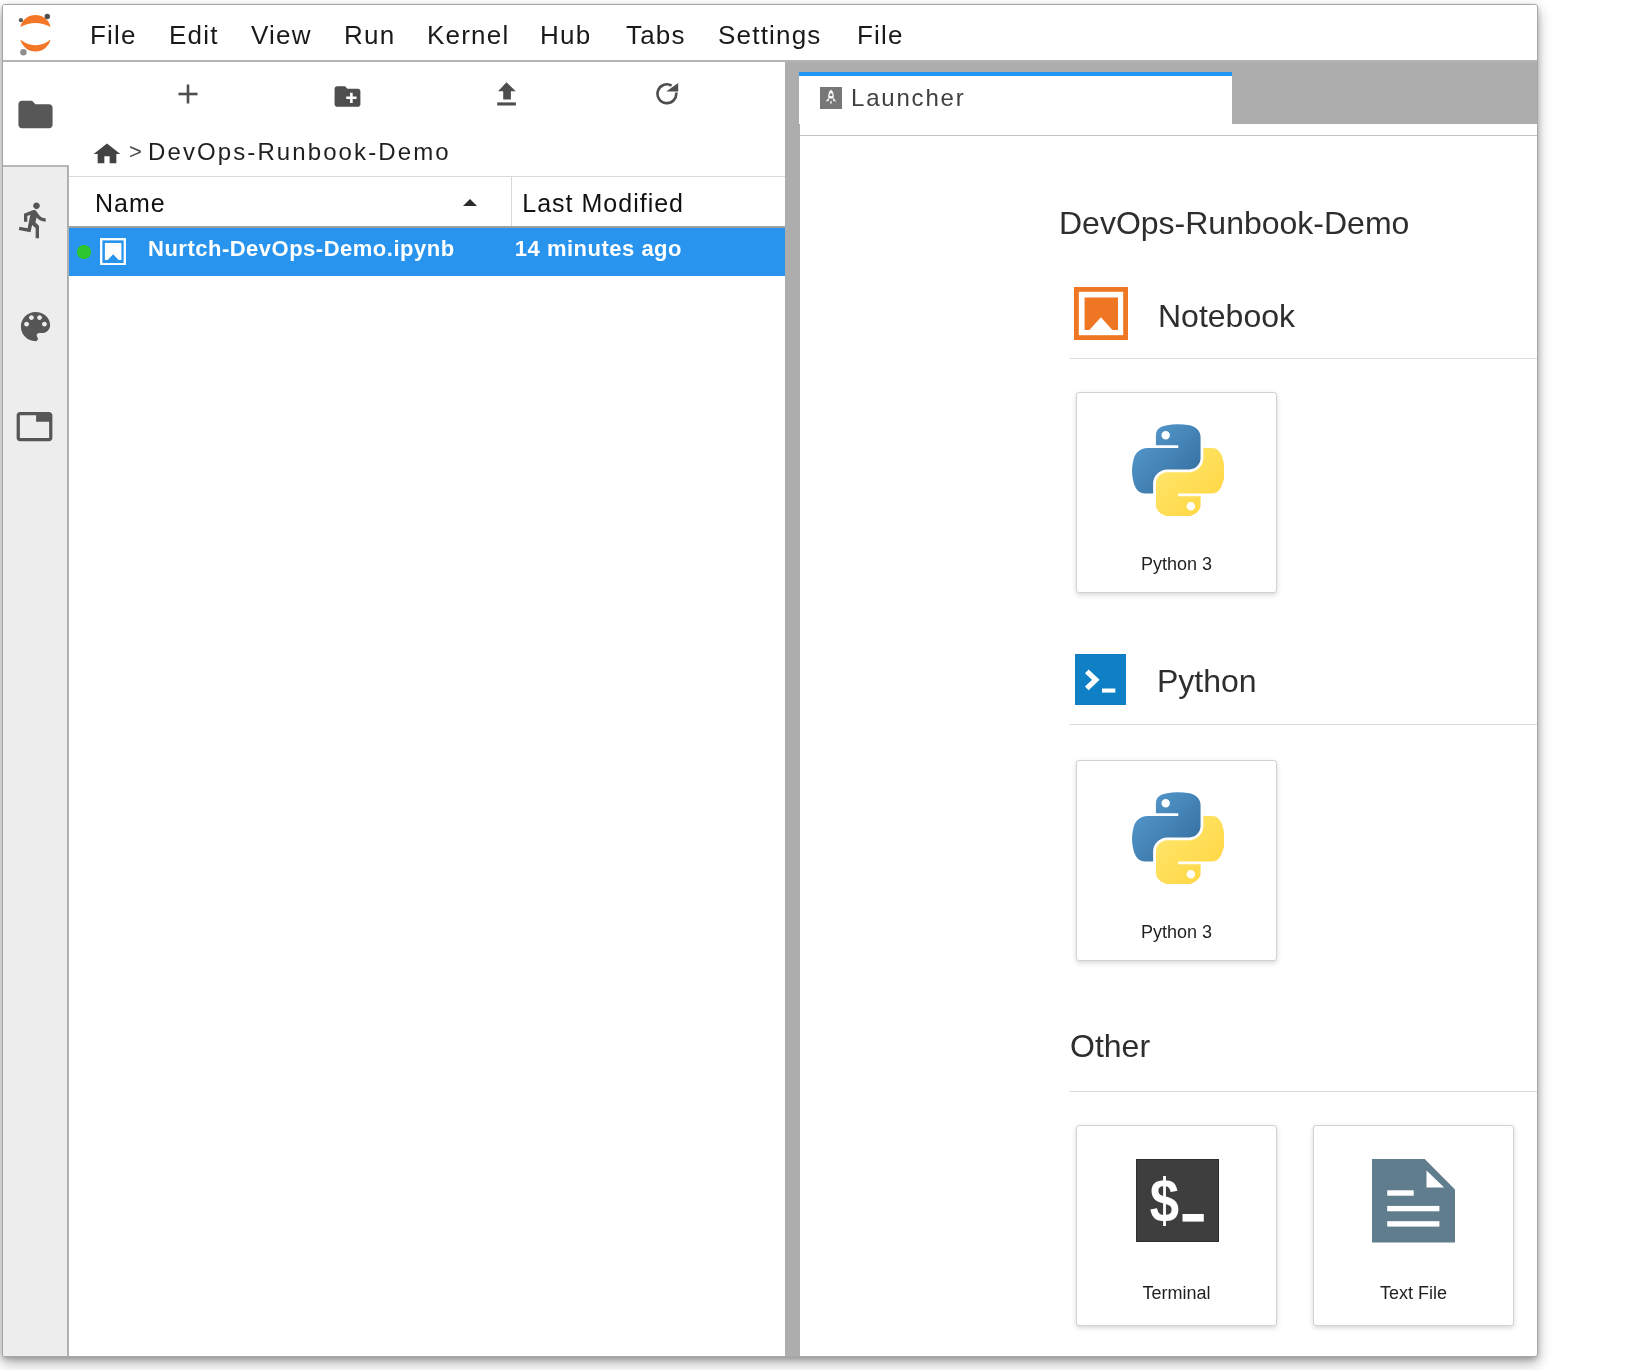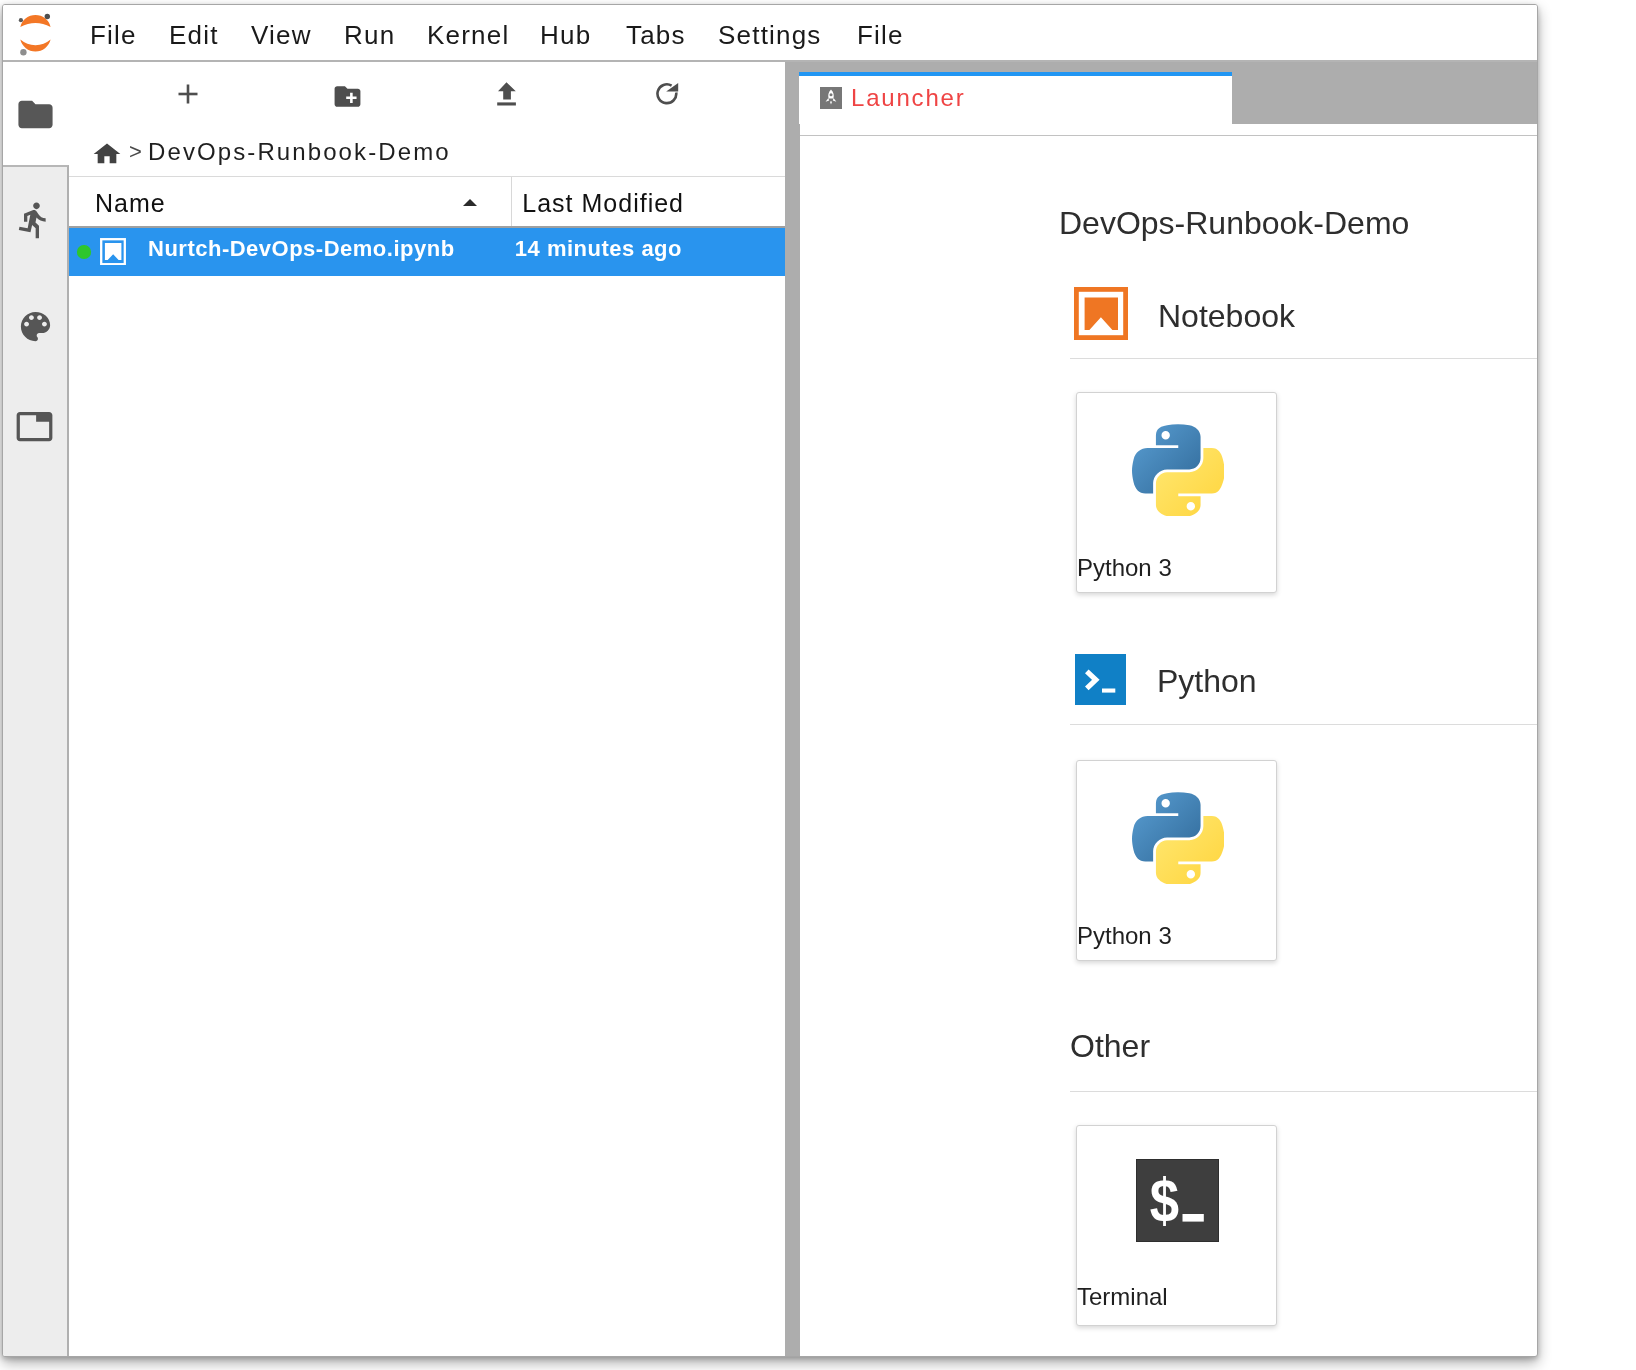--- a/index.html
+++ b/index.html
@@ -20,21 +20,21 @@
   .split { position:absolute; left:782px; top:57px; width:15px; height:1294px; background:#adadad; }
   
   .tabbar { position:absolute; left:797px; top:57px; width:815px; height:62px; background:#adadad; }
   .tab { position:absolute; left:796px; top:67px; width:433px; height:52px; background:#fff; border-top:4.5px solid #2196f3; }
   .tabband { position:absolute; left:797px; top:119px; width:815px; height:11px; background:#fff; }
   .tabline { position:absolute; left:797px; top:130px; width:815px; height:1.3px; background:#c2c2c2; }
   .hdg { position:absolute; font-size:32px; color:#2e2e2e; white-space:nowrap; }
   .divider { position:absolute; height:1.4px; background:#dcdcdc; }
   .card { position:absolute; width:201px; background:#fff; border:1px solid #d2d2d2; border-radius:3px;
           box-shadow:0 2px 5px rgba(0,0,0,.16); }
-  .cardlabel { position:absolute; width:100%; text-align:left; font-size:24px; color:#1f1f1f; }
+  .cardlabel { position:absolute; width:100%; text-align:center; font-size:18px; color:#1f1f1f; }
   .fbt { position:absolute; font-size:25px; font-weight:normal; color:#111; white-space:nowrap; letter-spacing:1px; }
   .rowt { position:absolute; font-size:22px; font-weight:600; color:#fff; white-space:nowrap; letter-spacing:0.5px; }
 </style>
 </head>
 <body>
 <div class="win">
 
   <div class="menubar">
     <svg class="abs" style="left:14px;top:8px" width="42" height="46" viewBox="0 0 42 46">
       <path d="M3.3,13.9 A15.6,15.6 0 0 1 33.6,13.9 A33.5,33.5 0 0 0 3.3,13.9 Z" fill="#f37726"></path>
@@ -120,21 +120,21 @@
   <div class="tabline"></div>
 
   <svg class="abs" style="left:817px;top:82px" width="22" height="22" viewBox="0 0 22 22">
     <rect width="22" height="22" fill="#777"></rect>
     <path fill="#fff" d="M11,2.6 C13.6,4.9 14.3,8.3 13.4,11.6 L8.6,11.6 C7.7,8.3 8.4,4.9 11,2.6 Z"></path>
     <circle cx="11" cy="7.8" r="1.5" fill="#777"></circle>
     <path fill="#fff" d="M8.4,11.0 L5.6,14.8 L9.2,13.4 Z"></path>
     <path fill="#fff" d="M13.6,11.0 L16.4,14.8 L12.8,13.4 Z"></path>
     <path fill="#fff" d="M9.9,14.4 L12.1,14.4 L11,17.6 Z"></path>
   </svg>
-  <span class="abs" style="left:848px;top:79px;font-size:24px;letter-spacing:1.8px;color:#ef4444">Launcher</span>
+  <span class="abs" style="left:848px;top:79px;font-size:24px;letter-spacing:1.8px;color:#404040">Launcher</span>
 
   <span class="hdg" style="left:1056px;top:200px">DevOps-Runbook-Demo</span>
 
   <svg class="abs" style="left:1071px;top:282px" width="54" height="53" viewBox="0 0 54 53">
     <rect x="2.4" y="2.4" width="49.2" height="48.2" fill="none" stroke="#ef7623" stroke-width="4.8"></rect>
     <path fill="#ef7623" d="M10.6,10.4 H44 V42.9 H38.4 L26.9,30.2 L15.4,42.9 H10.6 Z"></path>
   </svg>
   <span class="hdg" style="left:1155px;top:293px">Notebook</span>
   <div class="divider" style="left:1067px;top:353px;width:545px"></div>
 
@@ -177,13 +177,23 @@
 
   <div class="card" style="left:1073px;top:1120px;height:201px">
     <svg style="position:absolute;left:59px;top:33px" width="83" height="83" viewBox="0 0 83 83">
       <rect width="83" height="83" fill="#3e3e3e" stroke="#2e2e2e" stroke-width="2"></rect>
       <text transform="scale(0.85 1)" x="33.5" y="62" font-size="62" font-weight="bold" fill="#fff" text-anchor="middle" font-family="Liberation Sans, sans-serif">$</text>
       <rect x="46.5" y="55" width="21.3" height="7.6" fill="#fff"></rect>
     </svg>
     <div class="cardlabel" style="top:157px">Terminal</div>
   </div>
 
+  <div class="card" style="left:1310px;top:1120px;height:201px">
+    <svg style="position:absolute;left:58px;top:33px" width="83" height="84" viewBox="0 0 83 84">
+      <path fill="#5f7d8c" d="M0,0 H52.7 L83,30.5 V83.5 H0 Z"></path>
+      <polygon fill="#fff" points="54.5,11.6 72.2,28.5 54.5,28.5"></polygon>
+      <rect x="15.2" y="31.3" width="26.5" height="5.4" fill="#fff"></rect>
+      <rect x="15.2" y="46.9" width="52.2" height="5.4" fill="#fff"></rect>
+      <rect x="15.2" y="62.2" width="52.2" height="5.4" fill="#fff"></rect>
+    </svg>
+    <div class="cardlabel" style="top:157px">Text File</div>
+  </div>
 </div>
 
 </body></html>

